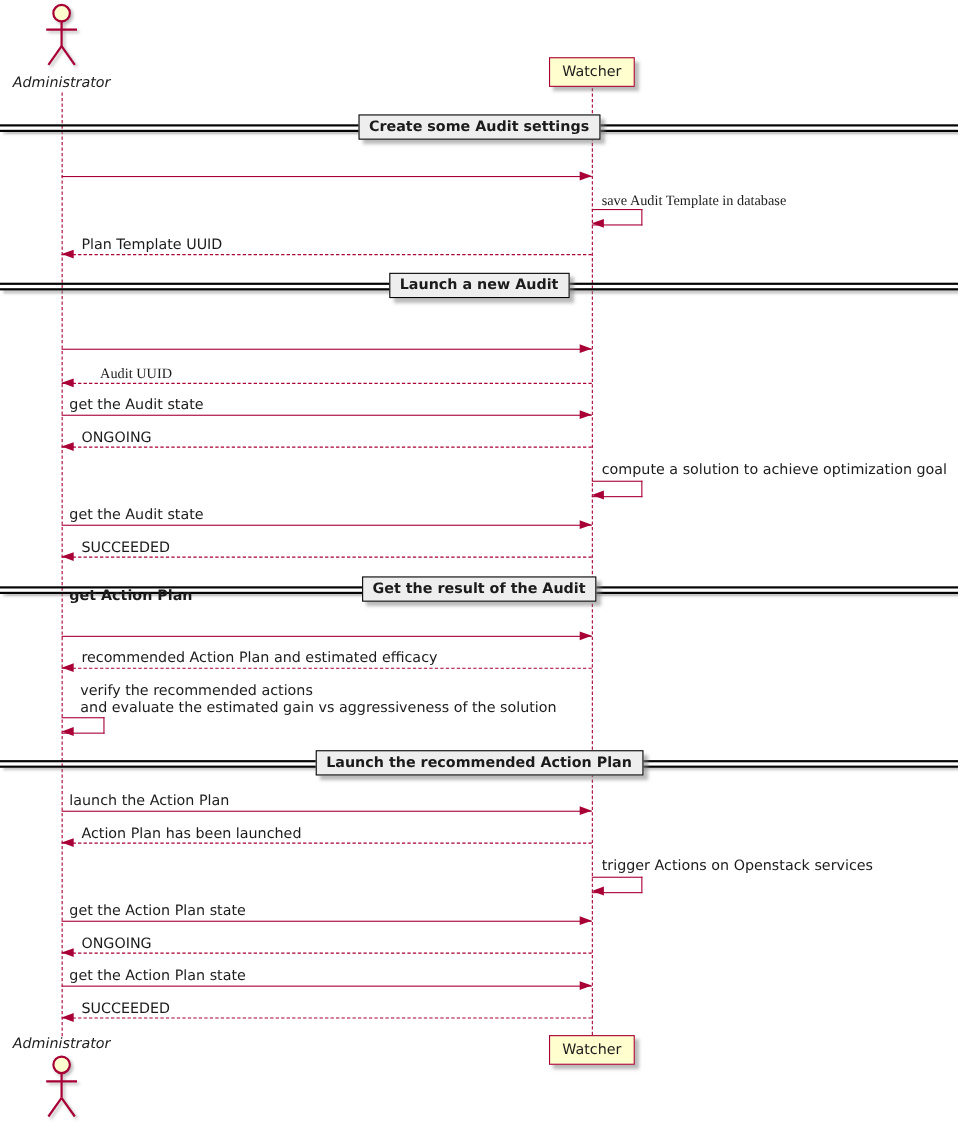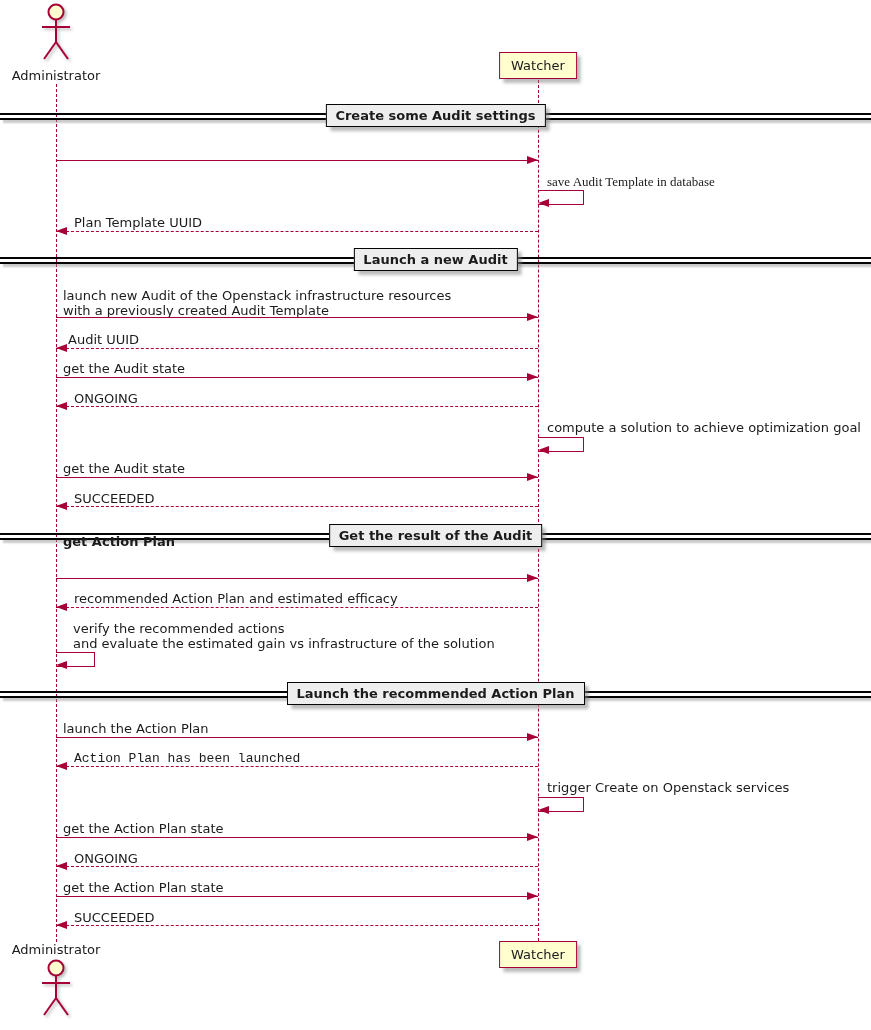--- a/index.html
+++ b/index.html
@@ -3,21 +3,21 @@
 <meta charset="utf-8">
 <style>
   html,body{margin:0;padding:0;background:#fff;}
   #stage{
     position:relative;width:871px;height:1030px;background:#ffffff;overflow:hidden;
     font-family:"DejaVu Sans","Liberation Sans",sans-serif;font-size:13px;color:#1b1b1b;
     --accent:#A80036; --pfill:#FEFECE; --dfill:#EEEEEE;
   }
   .lifeline{position:absolute;width:0;border-left:1.2px dashed var(--accent);}
   .actor-figure{position:absolute;filter:drop-shadow(2.5px 2.5px 1.5px rgba(120,120,120,.5));}
-  .actor-label{position:absolute;transform:translateX(-50%);white-space:nowrap;}
+  .actor-label{position:absolute;transform:translateX(-50%);white-space:nowrap;font-style:italic;}
   .participant{
     position:absolute;transform:translateX(-50%);background:var(--pfill);
     border:1.8px solid var(--accent);padding:5px 11px;white-space:nowrap;
     box-shadow:4px 4px 3px rgba(130,130,130,.55);
   }
   .divider-lines{
     position:absolute;left:0;right:0;height:3px;
     border-top:2px solid #050505;border-bottom:2px solid #050505;
     box-shadow:3px 3px 2px rgba(150,150,150,.5);
   }
@@ -79,27 +79,23 @@
     </div>
     <div class="self-loop" style="left: 538px; top: 190px; width: 45px; height: 13px;"></div>
     <div class="head-left" style="left: 538px; top: 199px;"></div>
     <div class="msg-label" style="left: 74px; top: 215px;">
       <div>Plan Template UUID</div>
     </div>
     <div class="msg-line dashed" style="left: 56px; top: 231px; width: 482px;"></div>
     <div class="head-left" style="left: 56px; top: 227px;"></div>
     <div class="divider-lines" style="top: 257px;"></div>
     <div class="divider-box" style="top: 248px;">Launch a new Audit</div>
-    <div class="msg-label" style="left: 63px; top: 288px;">
-      <div>launch new Audit of the Openstack infrastructure resources</div>
-      <div>with a previously created Audit Template</div>
-    </div>
     <div class="msg-line solid" style="left: 56px; top: 317px; width: 482px;"></div>
     <div class="head-right" style="left: 527px; top: 313px;"></div>
-    <div class="msg-label" style="left: 68px; top: 332px;">
+    <div class="msg-label" style="left: 91px; top: 332px; font-family: Liberation Serif, serif;">
       <div>Audit UUID</div>
     </div>
     <div class="msg-line dashed" style="left: 56px; top: 348px; width: 482px;"></div>
     <div class="head-left" style="left: 56px; top: 344px;"></div>
     <div class="msg-label" style="left: 63px; top: 361px;">
       <div>get the Audit state</div>
     </div>
     <div class="msg-line solid" style="left: 56px; top: 377px; width: 482px;"></div>
     <div class="head-right" style="left: 527px; top: 373px;"></div>
     <div class="msg-label" style="left: 74px; top: 391px;">
@@ -129,38 +125,38 @@
     </div>
     <div class="msg-line solid" style="left: 56px; top: 578px; width: 482px;"></div>
     <div class="head-right" style="left: 527px; top: 574px;"></div>
     <div class="msg-label" style="left: 74px; top: 591px;">
       <div>recommended Action Plan and estimated efficacy</div>
     </div>
     <div class="msg-line dashed" style="left: 56px; top: 607px; width: 482px;"></div>
     <div class="head-left" style="left: 56px; top: 603px;"></div>
     <div class="msg-label" style="left: 73px; top: 621px;">
       <div>verify the recommended actions</div>
-      <div>and evaluate the estimated gain vs infrastructure of the solution</div>
+      <div>and evaluate the estimated gain vs aggressiveness of the solution</div>
     </div>
     <div class="self-loop" style="left: 56px; top: 652px; width: 38px; height: 13px;"></div>
     <div class="head-left" style="left: 56px; top: 661px;"></div>
     <div class="divider-lines" style="top: 691px;"></div>
     <div class="divider-box" style="top: 682px;">Launch the recommended Action Plan</div>
     <div class="msg-label" style="left: 63px; top: 721px;">
       <div>launch the Action Plan</div>
     </div>
     <div class="msg-line solid" style="left: 56px; top: 737px; width: 482px;"></div>
     <div class="head-right" style="left: 527px; top: 733px;"></div>
-    <div class="msg-label" style="left: 74px; top: 751px; font-family: Liberation Mono, monospace;">
+    <div class="msg-label" style="left: 74px; top: 751px;">
       <div>Action Plan has been launched</div>
     </div>
     <div class="msg-line dashed" style="left: 56px; top: 766px; width: 482px;"></div>
     <div class="head-left" style="left: 56px; top: 762px;"></div>
     <div class="msg-label" style="left: 547px; top: 780px;">
-      <div>trigger Create on Openstack services</div>
+      <div>trigger Actions on Openstack services</div>
     </div>
     <div class="self-loop" style="left: 538px; top: 797px; width: 45px; height: 13px;"></div>
     <div class="head-left" style="left: 538px; top: 806px;"></div>
     <div class="msg-label" style="left: 63px; top: 821px;">
       <div>get the Action Plan state</div>
     </div>
     <div class="msg-line solid" style="left: 56px; top: 837px; width: 482px;"></div>
     <div class="head-right" style="left: 527px; top: 833px;"></div>
     <div class="msg-label" style="left: 74px; top: 851px;">
       <div>ONGOING</div>

